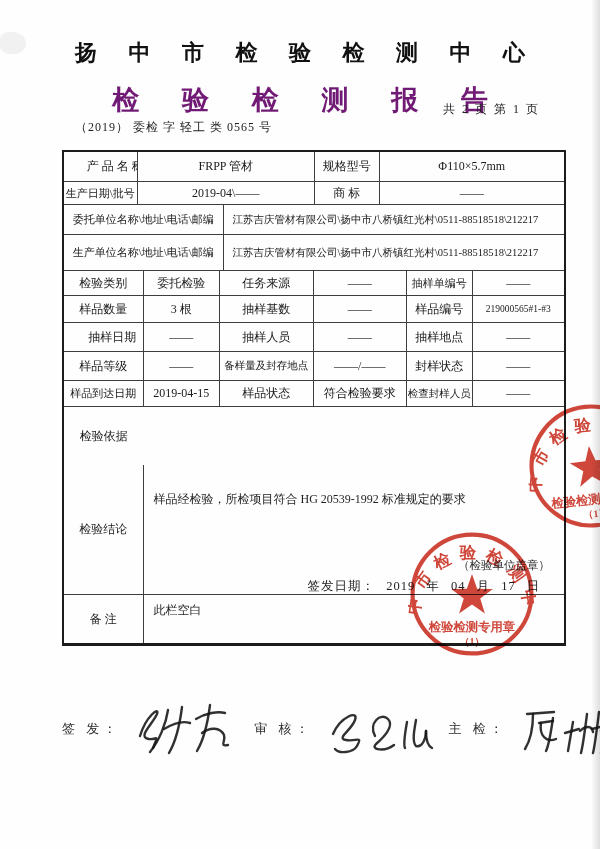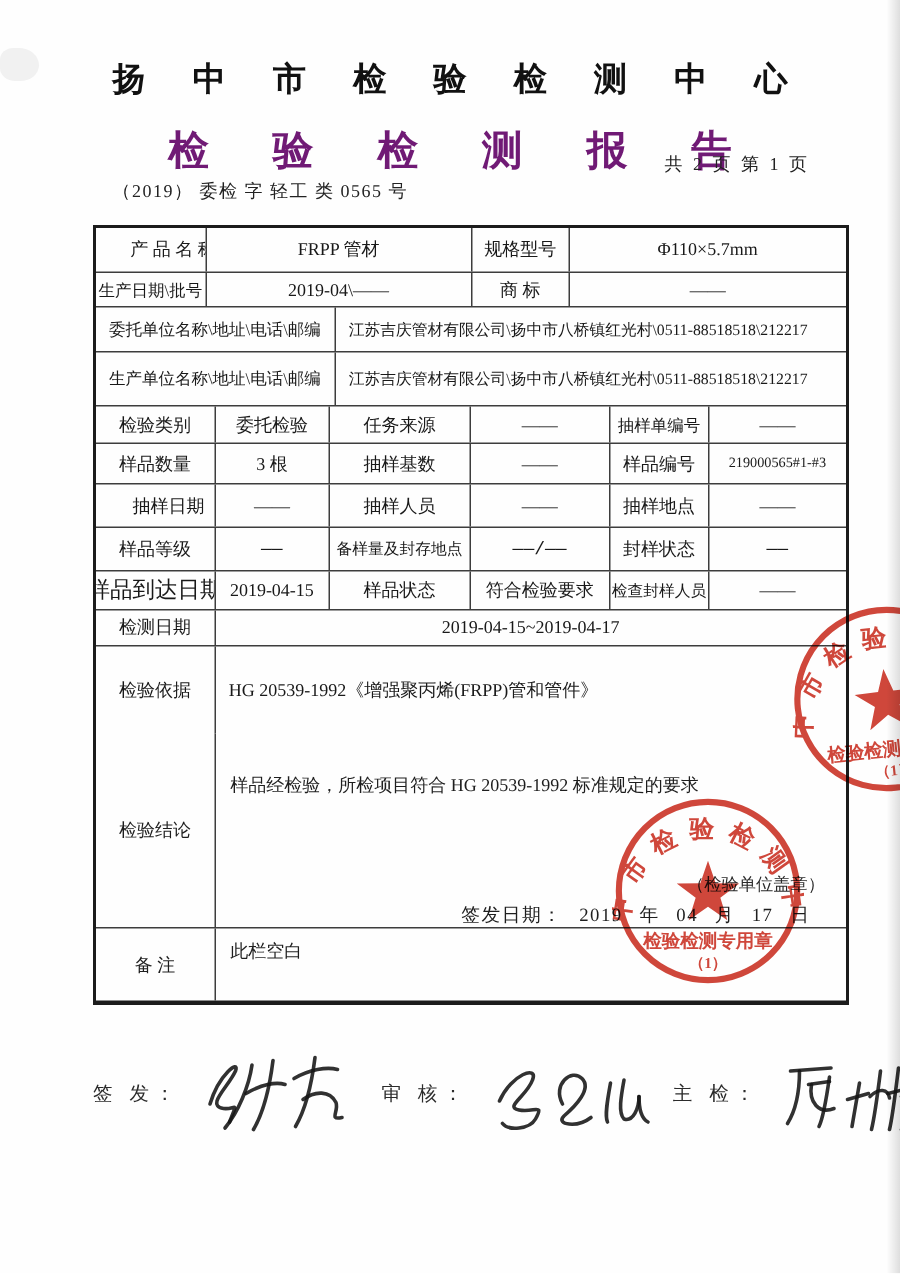--- a/index.html
+++ b/index.html
@@ -99,43 +99,38 @@
           <div class="tcell" style="width: 18.3%; font-size: 9.5px;">219000565#1-#3</div>
         </div>
         <div class="trow" style="height: 29px;">
           <div class="tcell" style="width: 15.9%; padding-left: 20px;">抽样日期</div>
           <div class="tcell" style="width: 15.3%;">——</div>
           <div class="tcell" style="width: 18.7%;">抽样人员</div>
           <div class="tcell" style="width: 18.7%;">——</div>
           <div class="tcell" style="width: 13.1%;">抽样地点</div>
           <div class="tcell" style="width: 18.3%;">——</div>
         </div>
-        <div class="trow" style="height: 29px; font-family: Liberation Mono, monospace;">
+        <div class="trow" style="height: 29px;">
           <div class="tcell" style="width: 15.9%;">样品等级</div>
           <div class="tcell" style="width: 15.3%;">——</div>
           <div class="tcell" style="width: 18.7%; font-size: 10.5px;">备样量及封存地点</div>
           <div class="tcell" style="width: 18.7%;">——/——</div>
           <div class="tcell" style="width: 13.1%;">封样状态</div>
           <div class="tcell" style="width: 18.3%;">——</div>
         </div>
         <div class="trow" style="height: 26px;">
-          <div class="tcell" style="width: 15.9%; font-size: 15px;">样品到达日期</div>
+          <div class="tcell" style="width: 15.9%; font-size: 11px;">样品到达日期</div>
           <div class="tcell" style="width: 15.3%;">2019-04-15</div>
           <div class="tcell" style="width: 18.7%;">样品状态</div>
           <div class="tcell" style="width: 18.7%;">符合检验要求</div>
           <div class="tcell" style="width: 13.1%; font-size: 10.5px; text-align: right;">检查封样人员</div>
           <div class="tcell" style="width: 18.3%;">——</div>
         </div>
-        <div class="trow" style="height: 24px;">
-          <div class="tcell" style="width: 15.9%;">检测日期</div>
-          <div class="tcell" style="width: 84.1%;">2019-04-15~2019-04-17</div>
-        </div>
         <div class="trow" style="height: 58px;">
           <div class="tcell" style="width: 15.9%;">检验依据</div>
-          <div class="tcell left" style="width: 84.1%;">HG 20539-1992《增强聚丙烯(FRPP)管和管件》</div>
         </div>
       </div>
 
     <div class="conc-row">
       <div class="conc-label">检验结论</div>
       <div class="conc-cell">
         <div class="conc-text">样品经检验，所检项目符合 HG 20539-1992 标准规定的要求</div>
         <div class="seal-note">（检验单位盖章）</div>
         <div class="issue-date">签发日期：  2019 年 04 月 17 日</div>
       </div>

